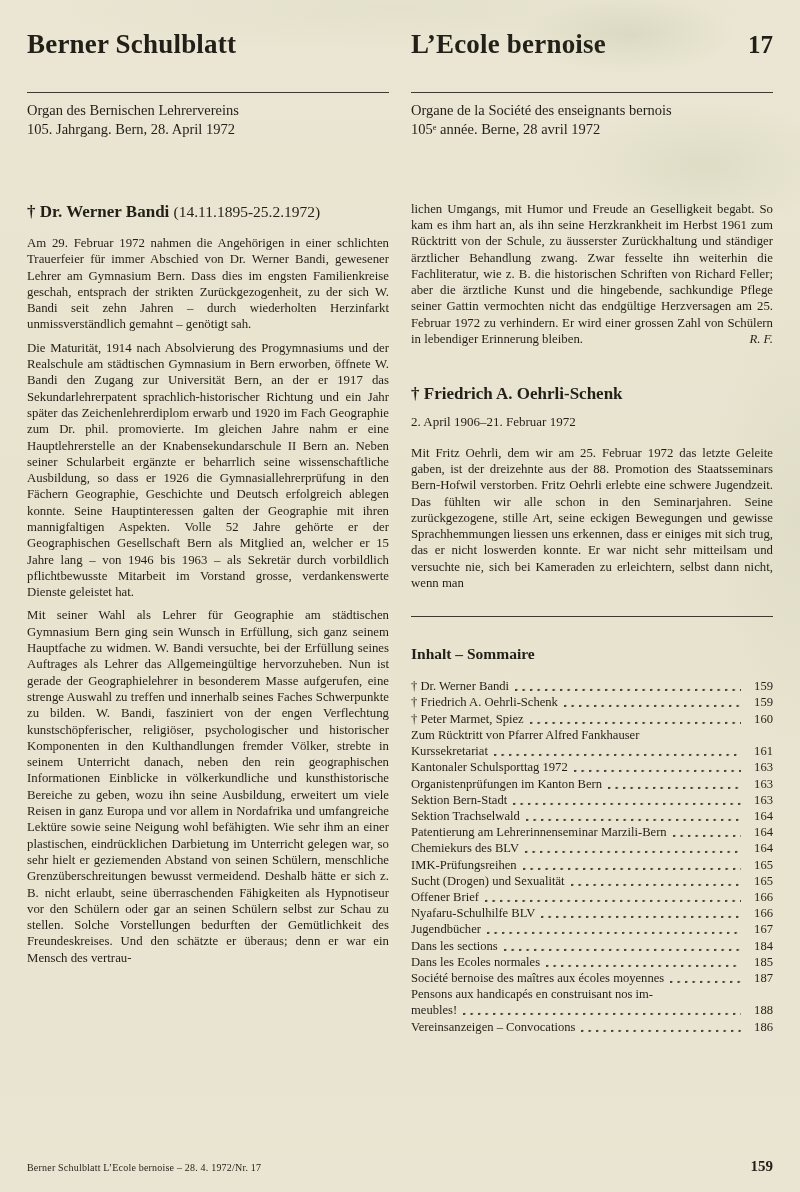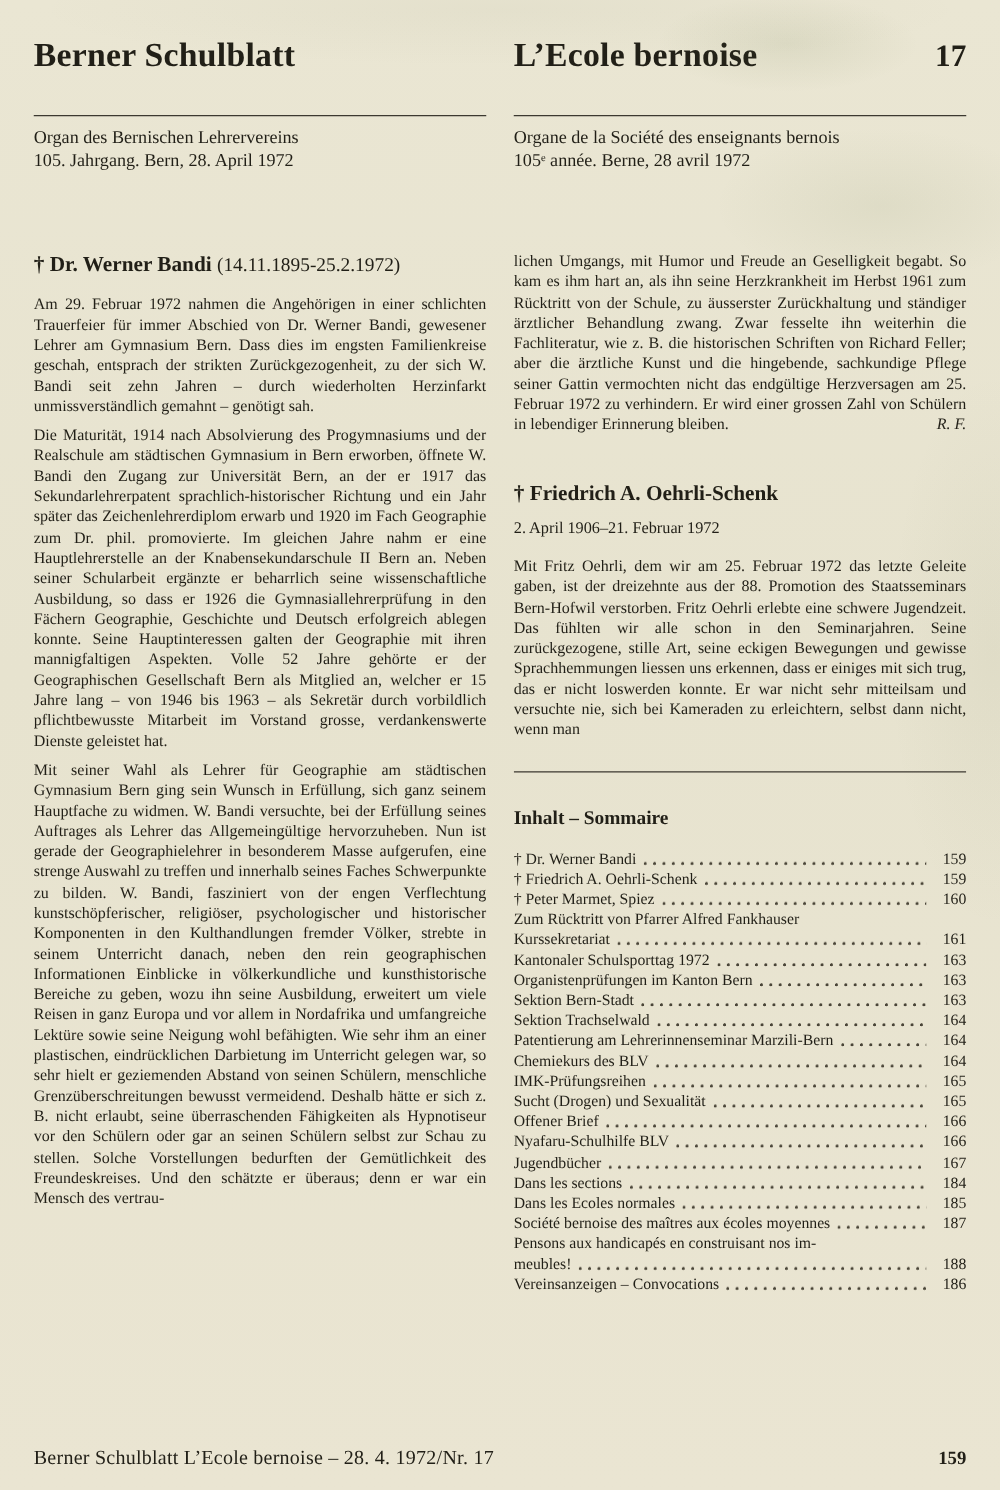--- a/index.html
+++ b/index.html
@@ -59,21 +59,21 @@
     flex:1 1 auto;min-width:10px;align-self:stretch;margin:0 4px 0 6px;
     background-image:radial-gradient(circle at 1.2px 12px,#4a4538 1px,rgba(0,0,0,0) 1.45px);
     background-size:7.5px 16.2px;background-repeat:repeat-x;
   }
   .toc-page{min-width:28px;text-align:right;}
   
   .pagefoot{
     position:absolute;left:27px;right:27px;top:1158px;
     display:flex;justify-content:space-between;align-items:baseline;
   }
-  .foot-left{font-size:16px;letter-spacing:.2px;}
+  .foot-left{font-size:10px;letter-spacing:.2px;}
   .foot-page{font-size:15px;font-weight:700;}
 </style>
 </head>
 <body>
 
 <div class="page">
 
   <header class="masthead">
     <div class="mh-left">
       <h1>Berner Schulblatt</h1>

